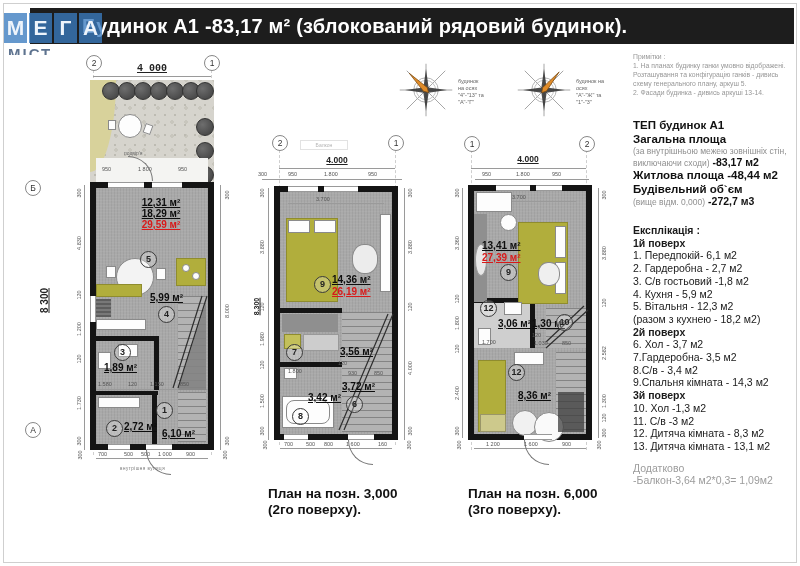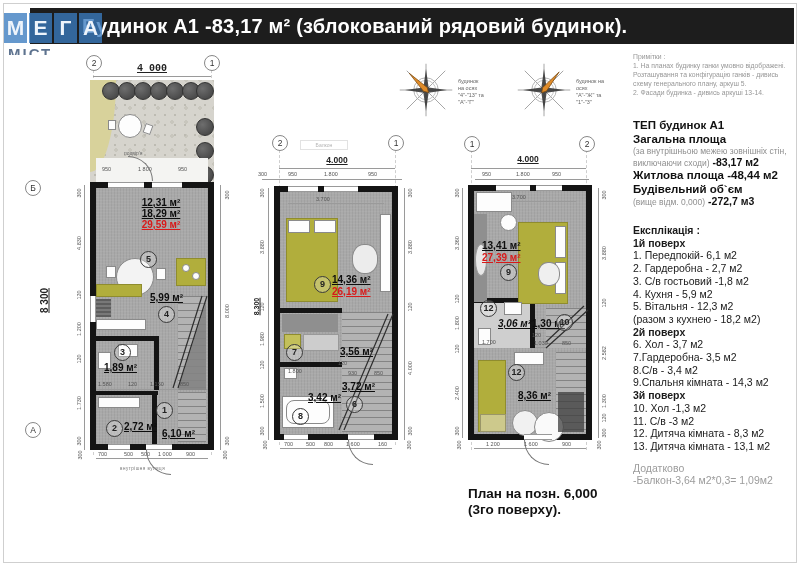--- a/index.html
+++ b/index.html
@@ -279,21 +279,21 @@
     <div class="area red" style="left:482px;top:252px;">27,39 м²</div>
     <div class="rbub" style="left:500px;top:264px;">9</div>
 
     <div class="wall" style="left:474px;top:298px;width:60px;height:5px;"></div>
     <div class="wall" style="left:530px;top:298px;width:5px;height:50px;"></div>
 
     <div style="position:absolute;left:474px;top:303px;width:56px;height:45px;background:#cfcfcf;z-index:2;"></div>
     <div class="furn" style="left:504px;top:302px;width:18px;height:13px;"></div>
     <div class="furn" style="left:478px;top:328px;width:13px;height:17px;"></div>
     <div class="rbub" style="left:480px;top:300px;">12</div>
-    <div class="area" style="left:498px;top:318px;font-style:italic;">3,06 м²</div>
+    <div class="area" style="left:498px;top:318px;">3,06 м²</div>
     <div class="stair" style="left:546px;top:308px;width:40px;height:40px;"></div>
     <div class="area" style="left:532px;top:308px;margin-top:10px;">1,30 м²</div>
     <div class="rbub" style="left:556px;top:314px;">10</div>
 
     <div class="dim" style="left:482px;top:339px;">1.700</div>
     <div class="dim" style="left:532px;top:332px;">120</div>
     <div class="dim" style="left:534px;top:340px;">1.030</div>
     <div class="dim" style="left:562px;top:340px;">850</div>
     <div class="dline" style="left:476px;top:347px;width:110px;"></div>
 
@@ -415,17 +415,21 @@
     <div>9.Спальня кімната - 14,3 м2</div>
     <div class="h">3й поверх</div>
     <div>10. Хол -1,3 м2</div>
     <div>11. С/в -3 м2</div>
     <div>12. Дитяча кімната - 8,3 м2</div>
     <div>13. Дитяча кімната - 13,1 м2</div>
     <div class="gray" style="margin-top:9px;">Додатково</div>
     <div class="gray">-Балкон-3,64 м2*0,3= 1,09м2</div>
   </div>
 
+  <div class="cap" style="left:268px;top:486px;">
+    <div>План на позн. 3,000</div>
+    <div>(2го поверху).</div>
+  </div>
   <div class="cap" style="left:468px;top:486px;">
     <div>План на позн. 6,000</div>
     <div>(3го поверху).</div>
   </div>
 </div>
 
 </body></html>

